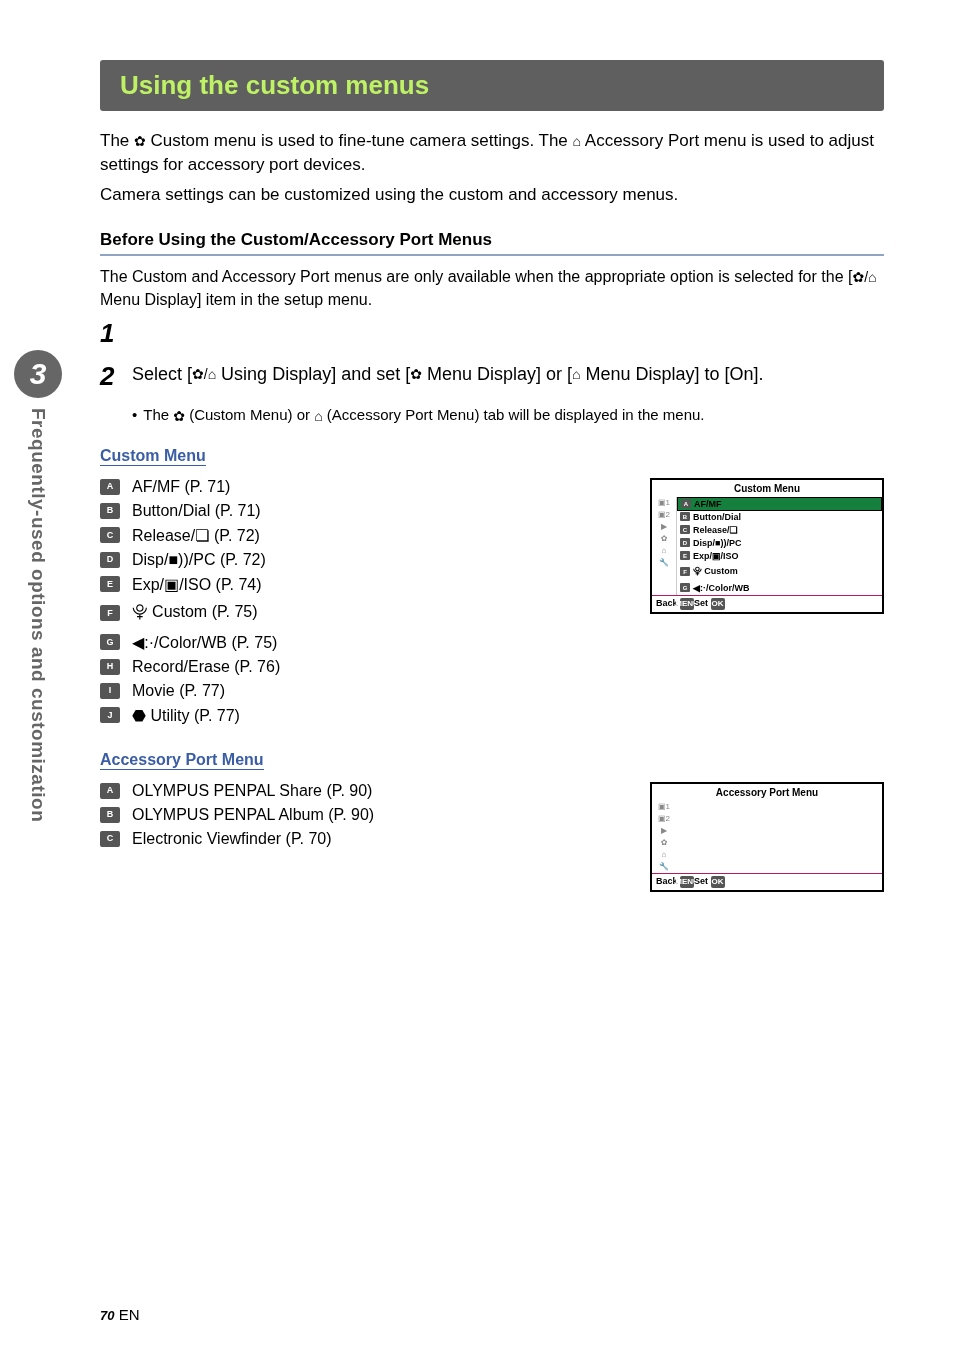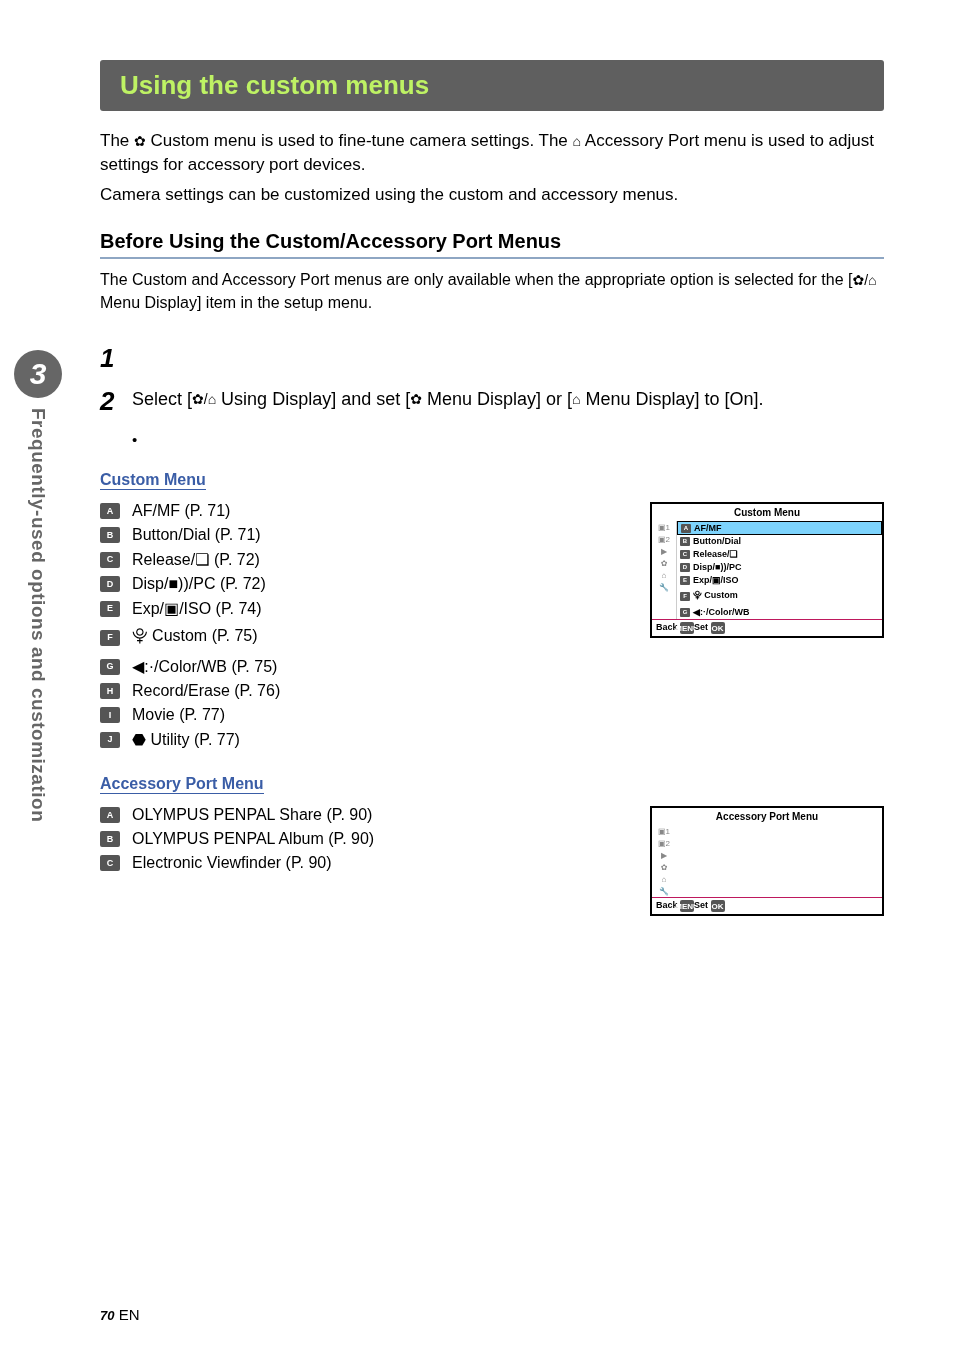--- a/index.html
+++ b/index.html
@@ -57,31 +57,31 @@
     padding: 10px 20px;
     border-radius: 3px;
     margin-bottom: 18px;
   }
   .intro p {
     font-size: 17px;
     line-height: 1.4;
     margin: 0 0 6px 0;
   }
   .subhead {
-    font-size: 20px;
+    font-size: 17px;
     font-weight: bold;
     border-bottom: 2px solid #8ea6c3;
     padding-bottom: 4px;
     margin-top: 24px;
     margin-bottom: 10px;
   }
   .note {
     font-size: 16px;
     line-height: 1.4;
-    margin-bottom: 30px;
+    margin-bottom: 8px;
   }
   .step {
     display: flex;
     margin-bottom: 14px;
   }
   .step-num {
     font-style: italic;
     font-weight: bold;
     font-size: 26px;
     width: 32px;
@@ -185,21 +185,21 @@
     display: flex;
     align-items: center;
     gap: 3px;
     padding: 1px 3px;
     font-weight: bold;
     font-size: 9px;
     border-bottom: 1px solid transparent;
   }
   .ss-row.sel {
     border: 1px solid #000;
-    background: #7dd3fc;
+    background: #15803d;
   }
   .ss-row .ss-icon {
     width: 10px;
     height: 9px;
     background: #555;
     color: #fff;
     font-size: 6px;
     display: inline-flex;
     align-items: center;
     justify-content: center;
@@ -266,20 +266,23 @@
   </div>
 
   <div class="step">
     <div class="step-num">2</div>
     <div class="step-body">
       <span>Select [</span><span class="icon-inline glyph">✿/⌂</span><span> Using Display] and set [</span><span class="icon-inline glyph">✿</span><span> Menu Display] or [</span><span class="icon-inline glyph">⌂</span><span> Menu Display] to [On].</span>
     </div>
   </div>
   <div class="sub-bullet">
     <span class="dot">•</span>
+    <span>
+      <span>The </span><span class="icon-inline glyph">✿</span><span> (Custom Menu) or </span><span class="icon-inline glyph">⌂</span><span> (Accessory Port Menu) tab will be displayed in the menu.</span>
+    </span>
   </div>
 
   <div><span class="section-label">Custom Menu</span></div>
 
   <div class="two-col">
     <ul class="menu-list">
       <li>
           <span class="tab-icon">A</span>
           <span>AF/MF (P. 71)</span>
         </li>
@@ -377,21 +380,21 @@
       <li>
           <span class="tab-icon">A</span>
           <span>OLYMPUS PENPAL Share (P. 90)</span>
         </li>
       <li>
           <span class="tab-icon">B</span>
           <span>OLYMPUS PENPAL Album (P. 90)</span>
         </li>
       <li>
           <span class="tab-icon">C</span>
-          <span>Electronic Viewfinder (P. 90)</span>
+          <span>Electronic Viewfinder (P. 70)</span>
         </li>
     </ul>
 
     <div class="screenshot">
       <div class="ss-title">Accessory Port Menu</div>
       <div class="ss-body">
         <div class="ss-side">
           <div class="ss-tab">▣1</div>
           <div class="ss-tab">▣2</div>
           <div class="ss-tab">▶</div>

